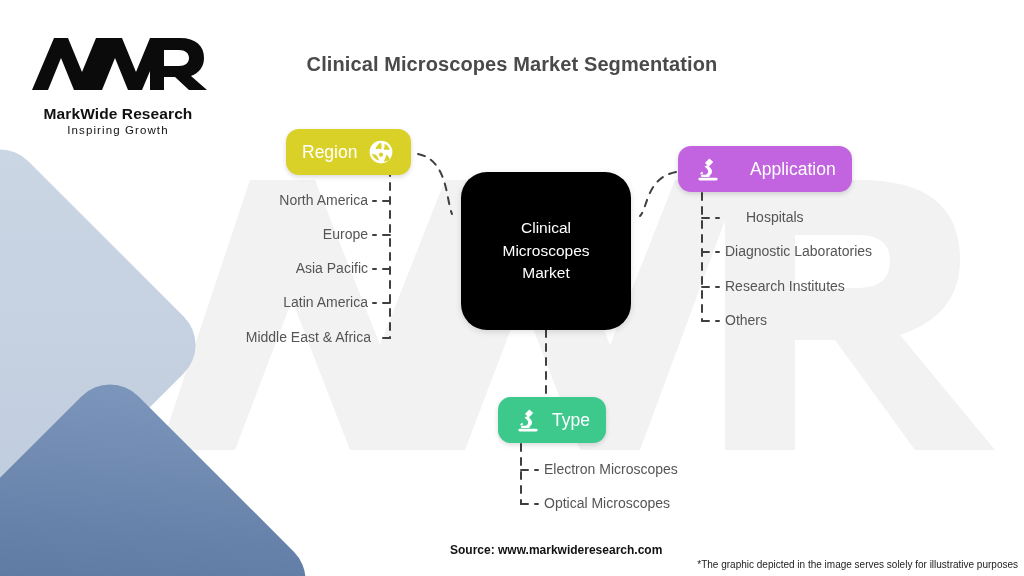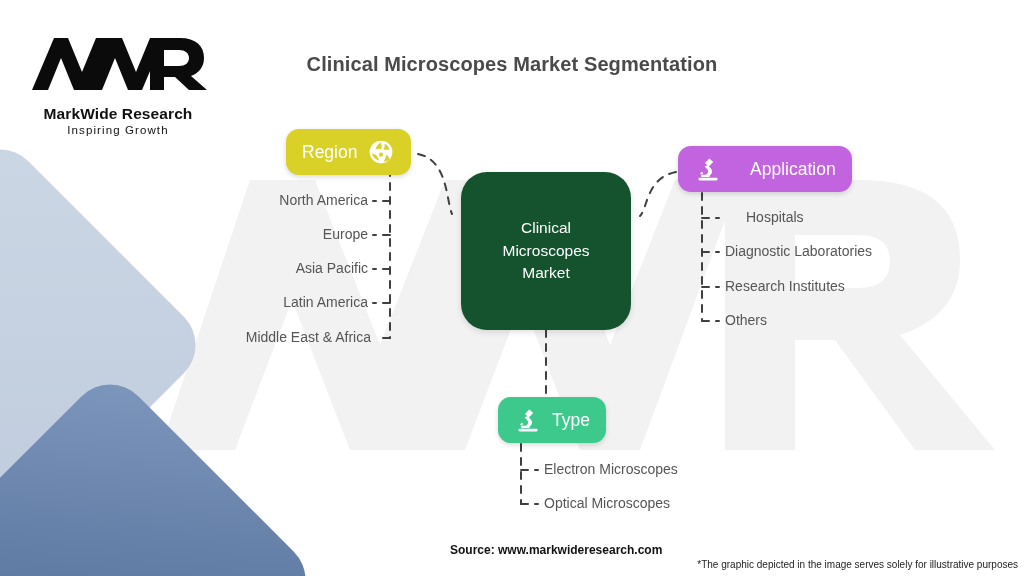--- a/index.html
+++ b/index.html
@@ -98,21 +98,21 @@
     top: 0;
   }
 
   
   .center-node {
     position: absolute;
     left: 461px;
     top: 172px;
     width: 170px;
     height: 158px;
-    background: #14532d;
+    background: #000000;
     border-radius: 26px;
     display: flex;
     align-items: center;
     justify-content: center;
     box-shadow: 0 2px 6px rgba(0,0,0,.13);
   }
   .center-node-label {
     color: #ffffff;
     font-size: 15.5px;
     line-height: 1.45;

